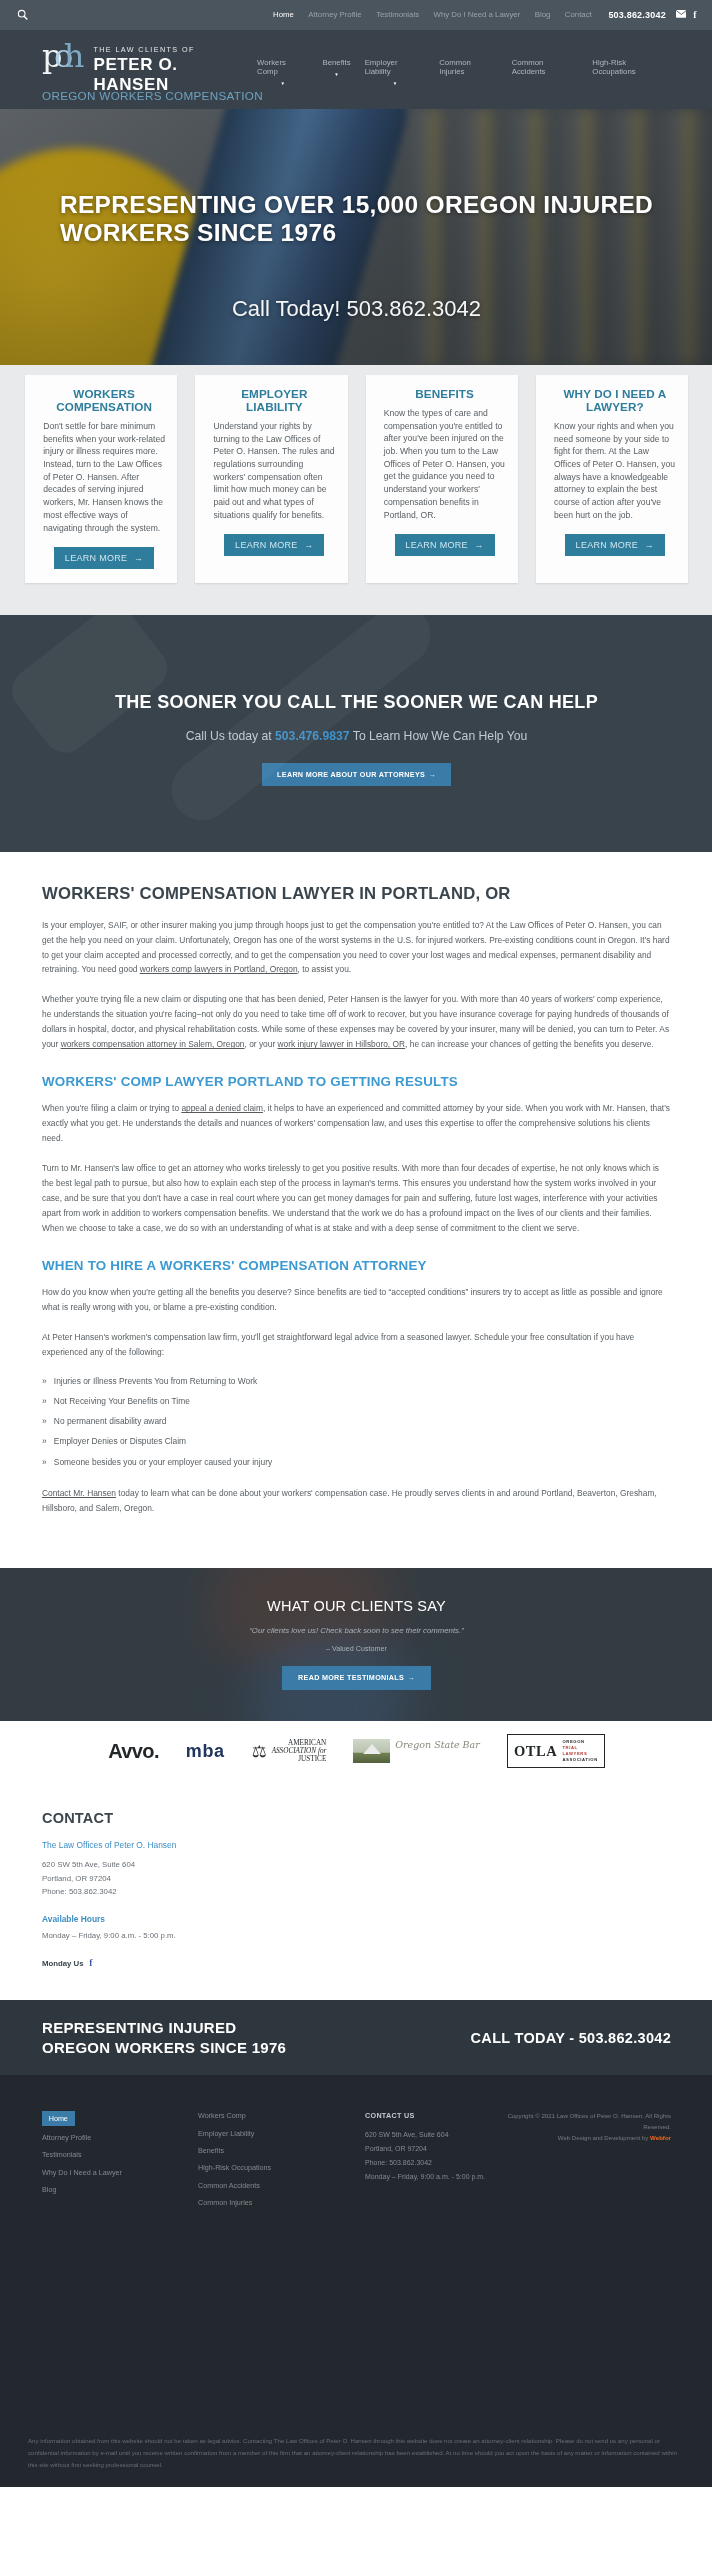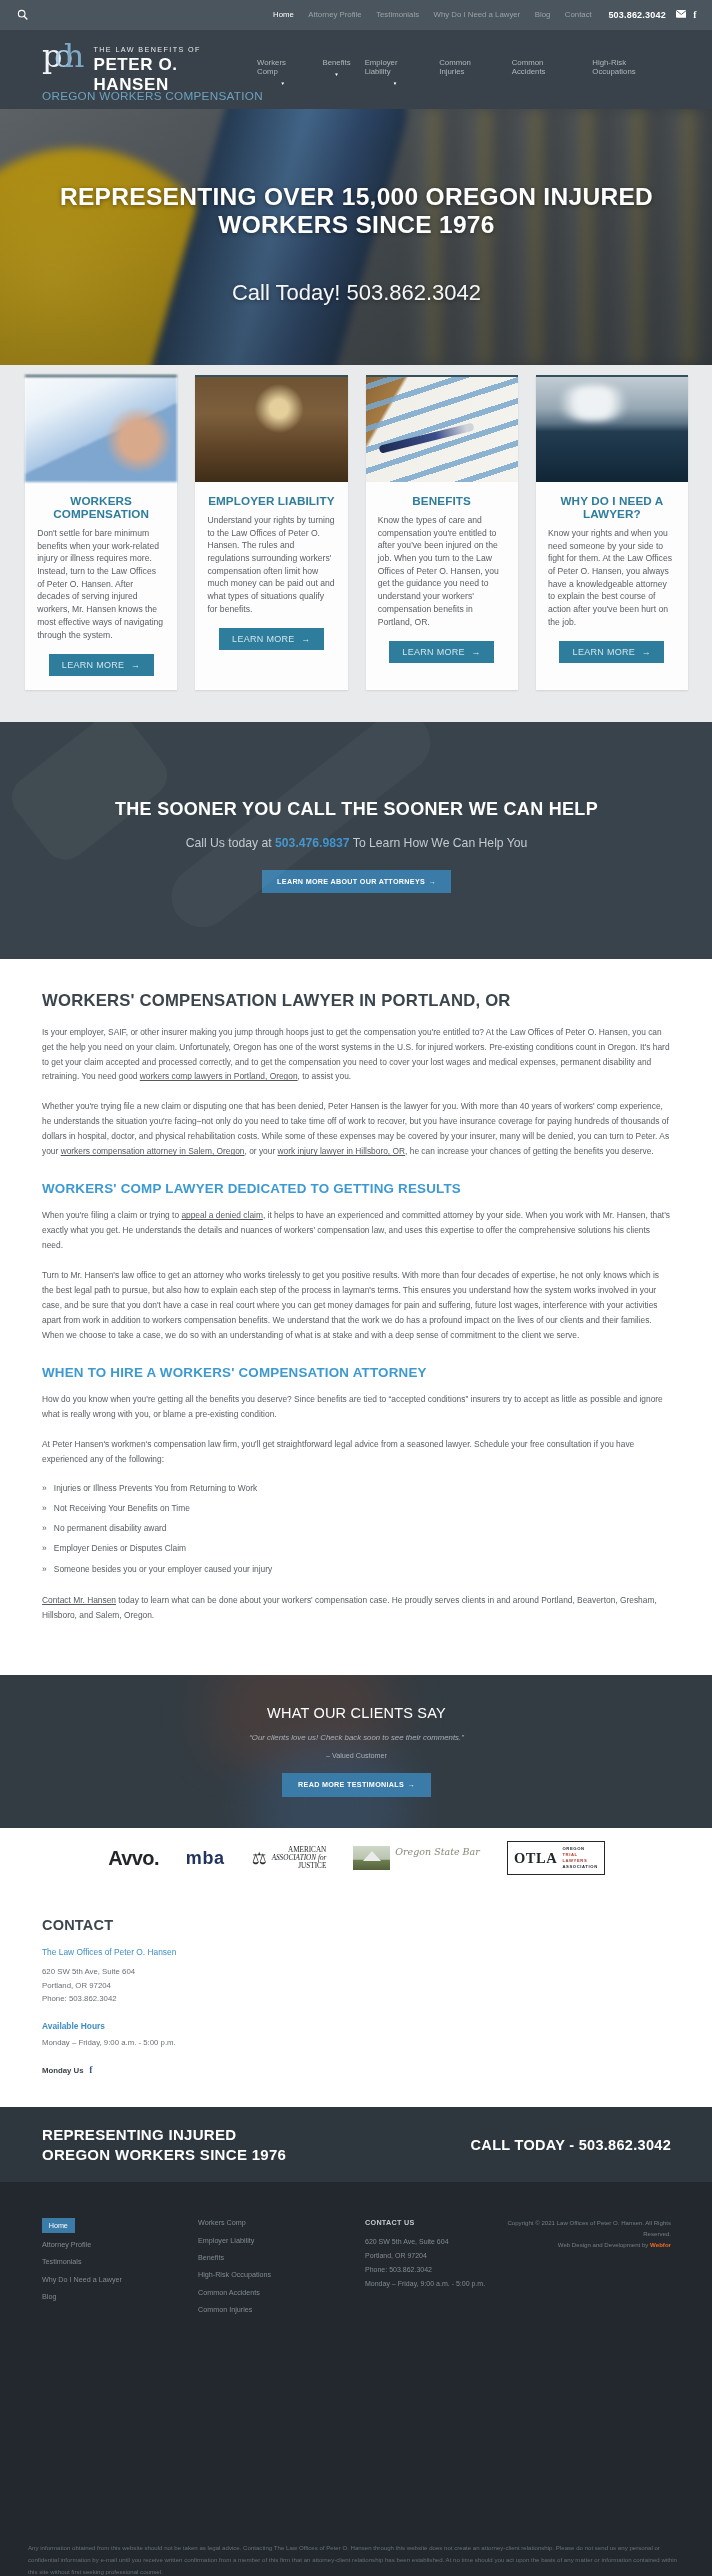--- a/index.html
+++ b/index.html
@@ -37,27 +37,27 @@
   .hero .bg{position:absolute;}
   .bg-base{inset:0;background:linear-gradient(100deg,#70757a 0%,#5a6064 40%,#4a5054 70%,#3c4246 100%);}
   .bg-helmet{left:-84px;top:39px;width:323px;height:345px;border-radius:50%;
     background:radial-gradient(circle at 42% 38%,#f2c51a 0%,#e0b30f 45%,#c29a07 80%);filter:blur(5px);}
   .bg-denim{left:184px;top:-50px;width:178px;height:412px;transform:rotate(16deg);border-radius:33px;
     background:linear-gradient(90deg,#27415f 0%,#4f7aa6 45%,#33517a 75%,#233a55 100%);filter:blur(3.9px);}
   .bg-fence{right:0;top:0;width:301px;height:256px;opacity:.65;
     background:repeating-linear-gradient(90deg,#65696b 0 16.7px,#a08e4a 16.7px 27px,#53575a 27px 51px);filter:blur(6.7px);}
   .hero .shade{position:absolute;inset:0;background:linear-gradient(rgba(22,26,28,.22),rgba(22,26,28,.40));}
   .hero-text{position:absolute;inset:0;display:flex;flex-direction:column;align-items:center;padding-top:66px;box-sizing:border-box;}
-  .hero h1{margin:8px;text-align:center;color:#fff;font-size:24.5px;line-height:1.18;font-weight:bold;letter-spacing:0.3px;
+  .hero h1{margin:16px;text-align:left;color:#fff;font-size:24.5px;line-height:1.18;font-weight:bold;letter-spacing:0.3px;
     text-shadow:0 1.1px 4.5px rgba(0,0,0,.45);}
   .hero-call{margin-top:32px;color:#f4f6f7;font-size:22px;font-weight:normal;text-shadow:0 1.1px 4.5px rgba(0,0,0,.45);}
 
   
   .cards{background:#e9eaeb;padding:10px 25px 32px;display:flex;gap:18px;}
-  .card{flex:1;background:#fdfdfd;display:flex;flex-direction:column;box-shadow:0 0.6px 1.7px rgba(0,0,0,.10);}
+  .card{flex:1;background:#fdfdfd;display:flex;flex-direction:row;box-shadow:0 0.6px 1.7px rgba(0,0,0,.10);gap:6px;}
   .card-img{height:105px;border-top:2.2px solid #33505b;overflow:hidden;position:relative;}
   .img-back{background:radial-gradient(circle at 75% 60%,#d9a98c 0 14%,rgba(217,169,140,0) 26%),
     linear-gradient(155deg,#f7fafc 0%,#e9f1f8 25%,#a9c6e4 55%,#7fa6cf 55%,#7ea6cf 100%);filter:blur(0.8px);}
   .img-court{background:radial-gradient(circle at 55% 30%,rgba(255,236,180,.8) 0 8%,rgba(255,236,180,0) 22%),
     linear-gradient(180deg,#6e5334 0%,#7d5f3c 35%,#5c4226 70%,#3f2d18 100%);}
   .img-form{background:linear-gradient(120deg,#8a6436 0%,#a67c44 18%,#f0efe9 20%,#f5f4ef 100%);}
   .img-form::before{content:"";position:absolute;inset:0;
     background:repeating-linear-gradient(-18deg,rgba(122,167,204,0) 0 14.5px,#7aa7cc 14.5px 20px);opacity:.85;}
   .img-form::after{content:"";position:absolute;left:8%;top:55%;width:64%;height:7.8px;border-radius:4.5px;
     transform:rotate(-14deg);background:linear-gradient(90deg,#1d2a52,#3c4e8a 60%,#cfd3da 92%);}
@@ -187,21 +187,21 @@
 
 <div class="masthead">
   <div class="mast-inner">
     <div class="logo">
       <span class="monogram">
         <span class="m-p">p</span>
         <span class="m-o">o</span>
         <span class="m-h">h</span>
       </span>
       <span class="firm">
-        <div class="firm-top">THE LAW BENEFITS OF</div>
+        <div class="firm-top">THE LAW CLIENTS OF</div>
         <div class="firm-name">PETER O. HANSEN</div>
       </span>
     </div>
     <nav class="mainnav">
       <span class="nav-item">
         <span>Workers Comp</span>
         <span class="caret">▼</span>
       </span>
       <span class="nav-item">
         <span>Benefits</span>
@@ -286,21 +286,21 @@
 </section>
 
 <article class="article">
   <h1>WORKERS' COMPENSATION LAWYER IN PORTLAND, OR</h1>
   <p>
     <span>Is your employer, SAIF, or other insurer making you jump through hoops just to get the compensation you're entitled to? At the Law Offices of Peter O. Hansen, you can get the help you need on your claim. Unfortunately, Oregon has one of the worst systems in the U.S. for injured workers.  Pre-existing conditions count in Oregon. It's hard to get your claim accepted and processed correctly, and to get the compensation you need to cover your lost wages and medical expenses, permanent disability and retraining. You need good </span><a class="inline">workers comp lawyers in Portland, Oregon</a><span>, to assist you.</span>
   </p>
   <p>
     <span>Whether you're trying file a new claim or disputing one that has been denied, Peter Hansen is the lawyer for you. With more than 40 years of workers' comp experience, he understands the situation you're facing–not only do you need to take time off of work to recover, but you have insurance coverage for  paying hundreds of thousands of dollars in hospital, doctor, and physical rehabilitation costs. While some of these expenses may be covered by your insurer, many will be denied, you can turn to Peter. As your </span><a class="inline">workers compensation attorney in Salem, Oregon</a><span>, or your </span><a class="inline">work injury lawyer in Hillsboro, OR</a><span>, he can increase your chances of getting the benefits you deserve.</span>
   </p>
-  <h2>WORKERS' COMP LAWYER DEDICATED TO GETTING RESULTS</h2>
+  <h2>WORKERS' COMP LAWYER PORTLAND TO GETTING RESULTS</h2>
   <p>
     <span>When you're filing a claim or trying to </span><a class="inline">appeal a denied claim</a><span>, it helps to have an experienced and committed attorney by your side. When you work with Mr. Hansen, that's exactly what you get. He understands the details and nuances of workers' compensation law, and uses this expertise to offer the comprehensive solutions his clients need.</span>
   </p>
   <p>Turn to Mr. Hansen's law office to get an attorney who works tirelessly to get you positive results. With more than four decades of expertise, he not only knows which is the best legal path to pursue, but also how to explain each step of the process in layman's terms. This ensures you understand how the system works involved in your case, and be sure that you don't have a case in real court where you can get money damages for pain and suffering, future lost wages, interference with your activities apart from work in addition to workers compensation benefits.  We understand that the work we do has a profound impact on the lives of our clients and their families. When we choose to take a case, we do so with an understanding of what is at stake and with a deep sense of commitment to the client we serve.</p>
   <h2>WHEN TO HIRE A WORKERS' COMPENSATION ATTORNEY</h2>
   <p>How do you know when you're getting all the benefits you deserve? Since benefits are tied to “accepted conditions” insurers try to accept as little as possible and ignore what is really wrong with you, or blame a pre-existing condition.</p>
   <p>At Peter Hansen's workmen's compensation law firm, you'll get straightforward  legal advice from a seasoned lawyer. Schedule your free consultation if you have experienced any of the following:</p>
   <ul>
     <li>
         <span class="mk">»</span>

